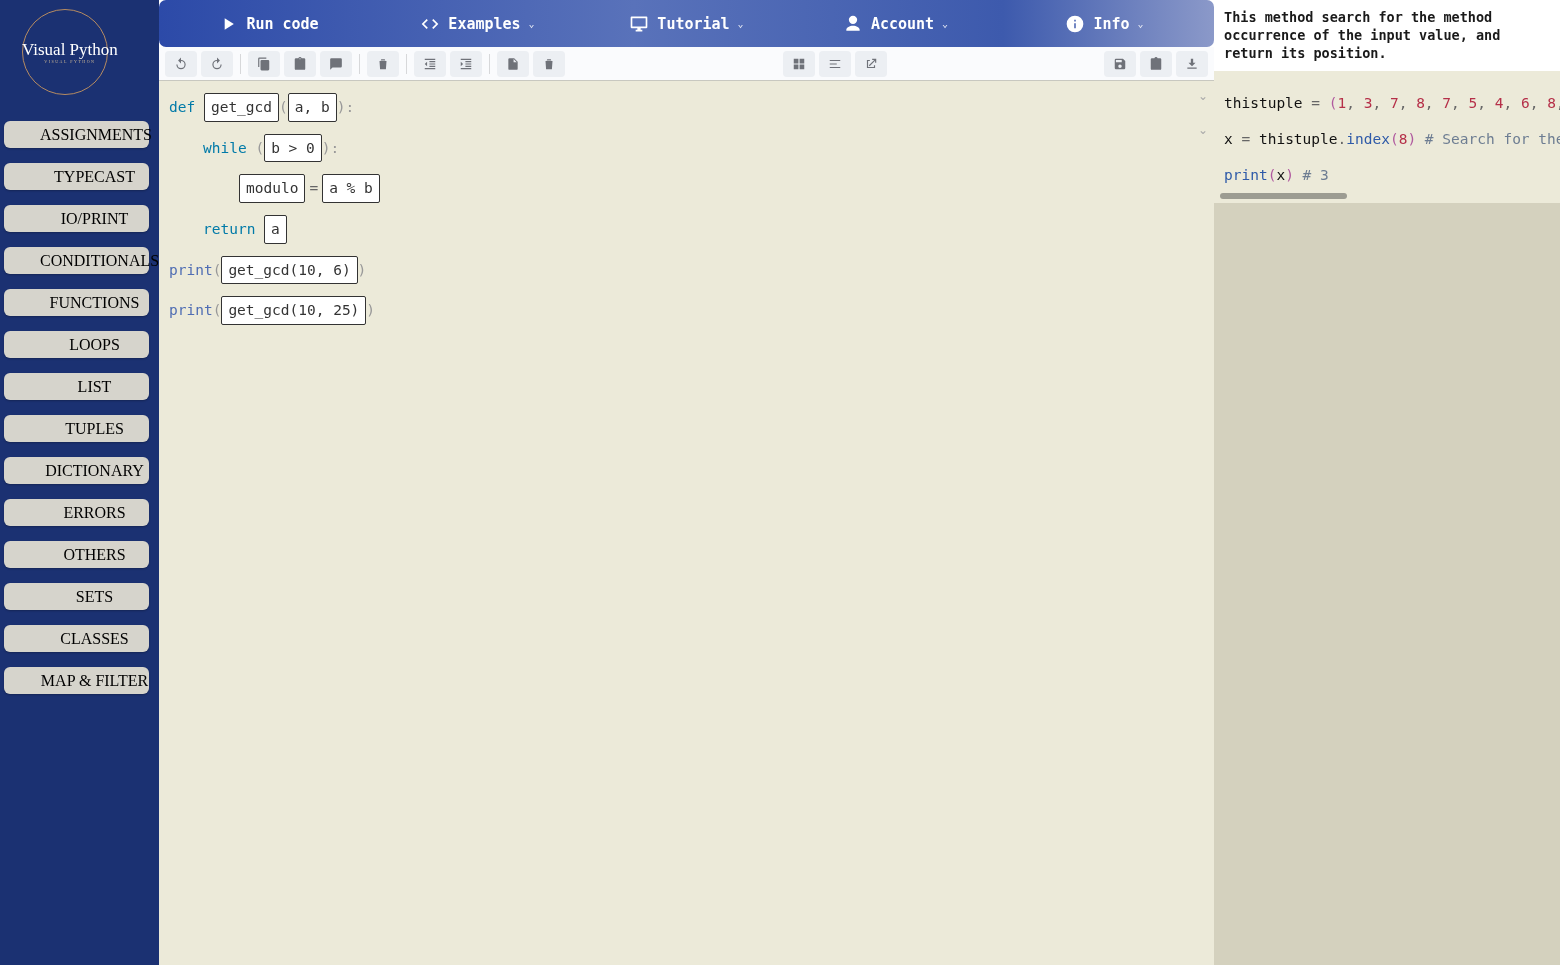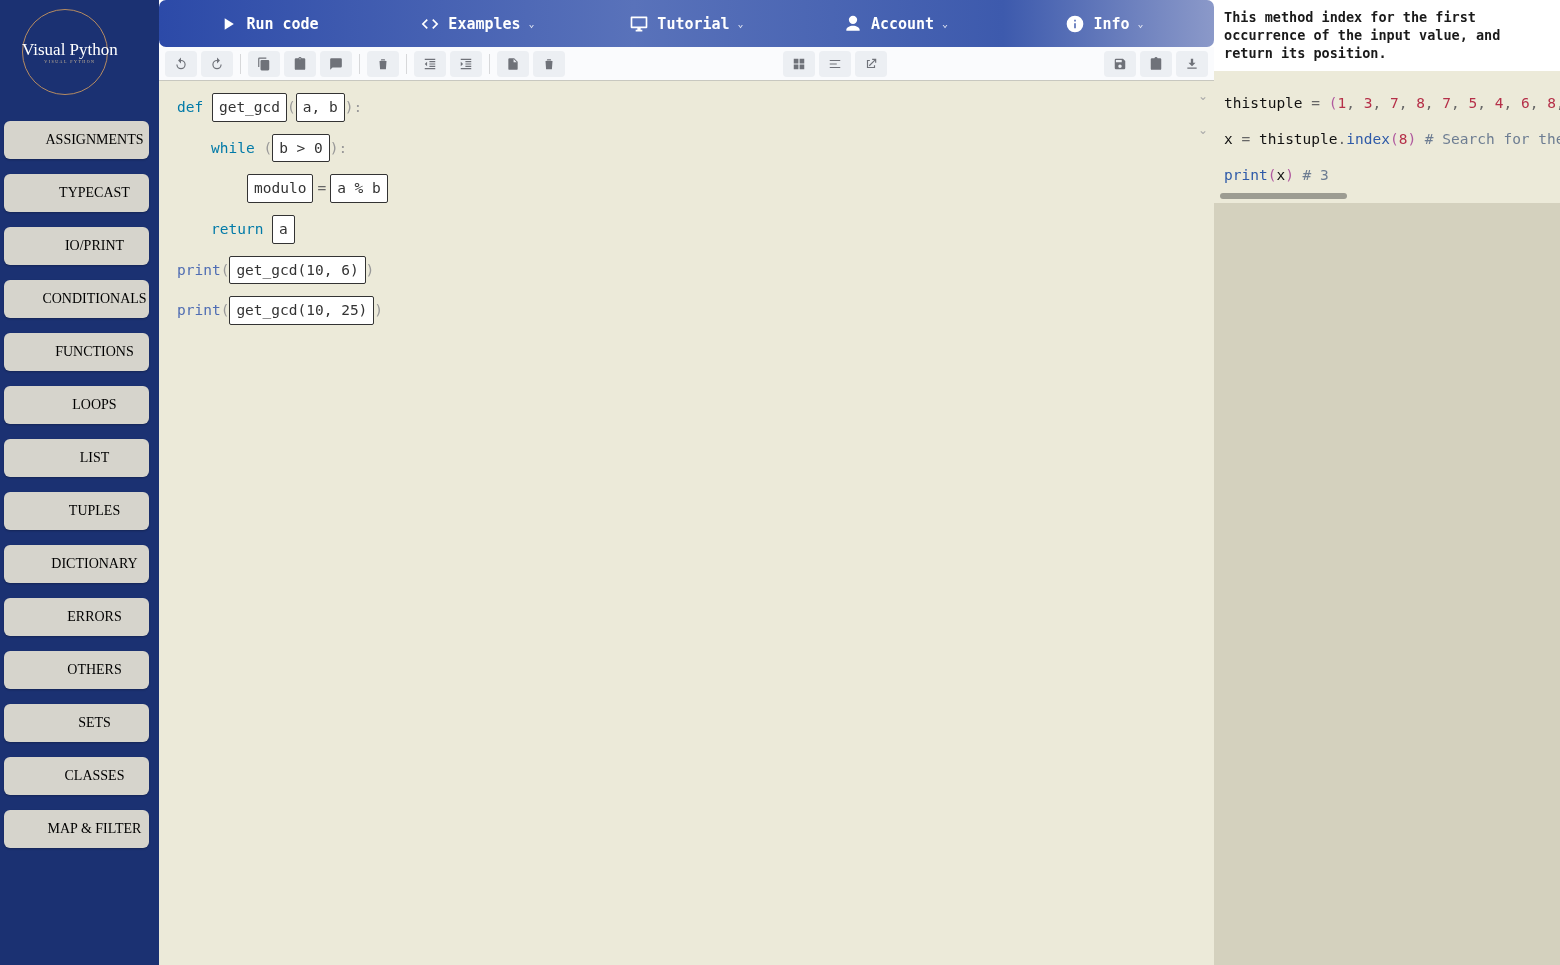--- a/index.html
+++ b/index.html
@@ -43,25 +43,25 @@
   .logo-sub {
     font-size: 4px;
     letter-spacing: 1.5px;
     color: #cdb896;
     text-transform: uppercase;
     margin-top: 2px;
     display: block;
   }
   .cat-btn {
     width: 145px;
-    height: 38px;
+    height: 27px;
     background: #d6d4cc;
     border: none;
     border-radius: 6px;
-    font-size: 14px;
+    font-size: 16px;
     font-family: "Times New Roman", serif;
     color: #000;
     margin-top: 15px;
     cursor: pointer;
     box-shadow: 0 1px 2px rgba(0,0,0,.25);
     padding-left: 36px;
   }
 
   
   .center {
@@ -115,21 +115,21 @@
     display: flex;
     align-items: center;
     justify-content: center;
     cursor: pointer;
   }
   .tlbtn svg { width: 14px; height: 14px; fill: #6f7279; }
   .tlsep { width: 1px; height: 20px; background: #d7d8da; margin: 0 3px; }
   .tlspacer { flex: 1; }
 
   
-  .editor-row { flex: 1; display: flex; background: #ecead9; min-height: 0; padding-left: 8px; }
+  .editor-row { flex: 1; display: flex; background: #ecead9; min-height: 0; }
   .editor {
     flex: 1;
     padding: 12px 10px 10px 10px;
     font-family: "SF Mono", Menlo, Consolas, monospace;
     font-size: 14.5px;
     line-height: 1.7;
     color: #333;
     position: relative;
     overflow: auto;
   }
@@ -372,21 +372,21 @@
 
     </div>
     <div class="chevcol">
       <span class="chev">⌄</span>
       <span class="chev">⌄</span>
     </div>
   </div>
 </div>
 
 <aside class="rightpanel">
-  <div class="rp-desc">This method index for the first occurrence of the input value, and return its position.</div>
+  <div class="rp-desc">This method search for the method occurrence of the input value, and return its position.</div>
   <div class="rp-code">
     <div><span class="c-ident">thistuple</span> <span class="c-op">=</span> <span class="c-par">(</span><span id="tuple-nums"><span class="c-num">1</span><span class="c-op">, </span><span class="c-num">3</span><span class="c-op">, </span><span class="c-num">7</span><span class="c-op">, </span><span class="c-num">8</span><span class="c-op">, </span><span class="c-num">7</span><span class="c-op">, </span><span class="c-num">5</span><span class="c-op">, </span><span class="c-num">4</span><span class="c-op">, </span><span class="c-num">6</span><span class="c-op">, </span><span class="c-num">8</span><span class="c-op">, </span></span></div>
     <div><span class="c-ident">x</span> <span class="c-op">=</span> <span class="c-ident">thistuple</span><span class="c-op">.</span><span class="c-call">index</span><span class="c-par">(</span><span class="c-num">8</span><span class="c-par">)</span> <span class="c-comment"># Search for the</span></div>
     <div><span class="c-call">print</span><span class="c-par">(</span><span class="c-ident">x</span><span class="c-par">)</span> <span class="c-comment"># 3</span></div>
     <div class="rp-scroll">
         <div class="rp-thumb"></div>
       </div>
   </div>
 </aside>
 

